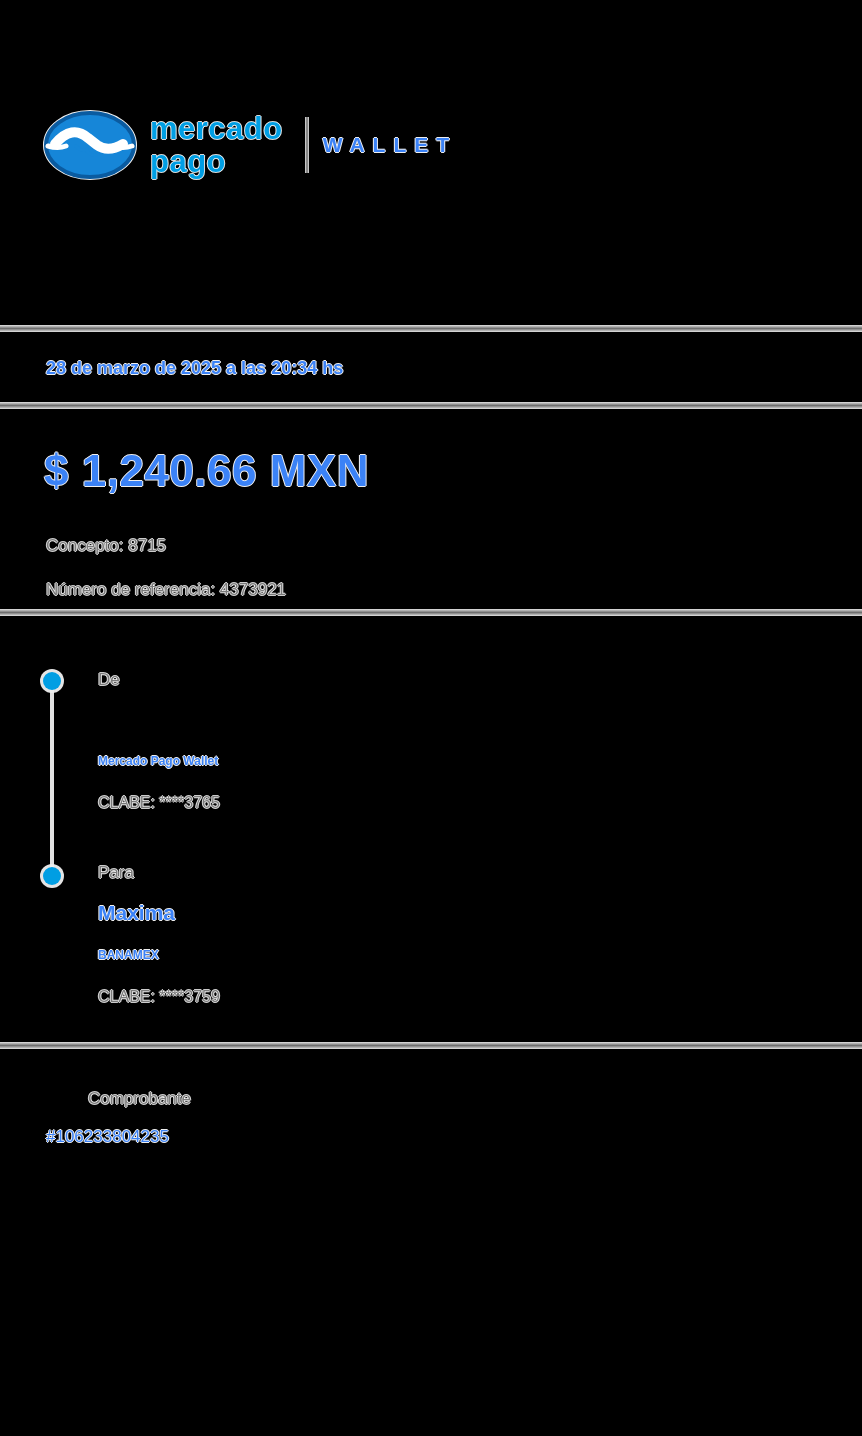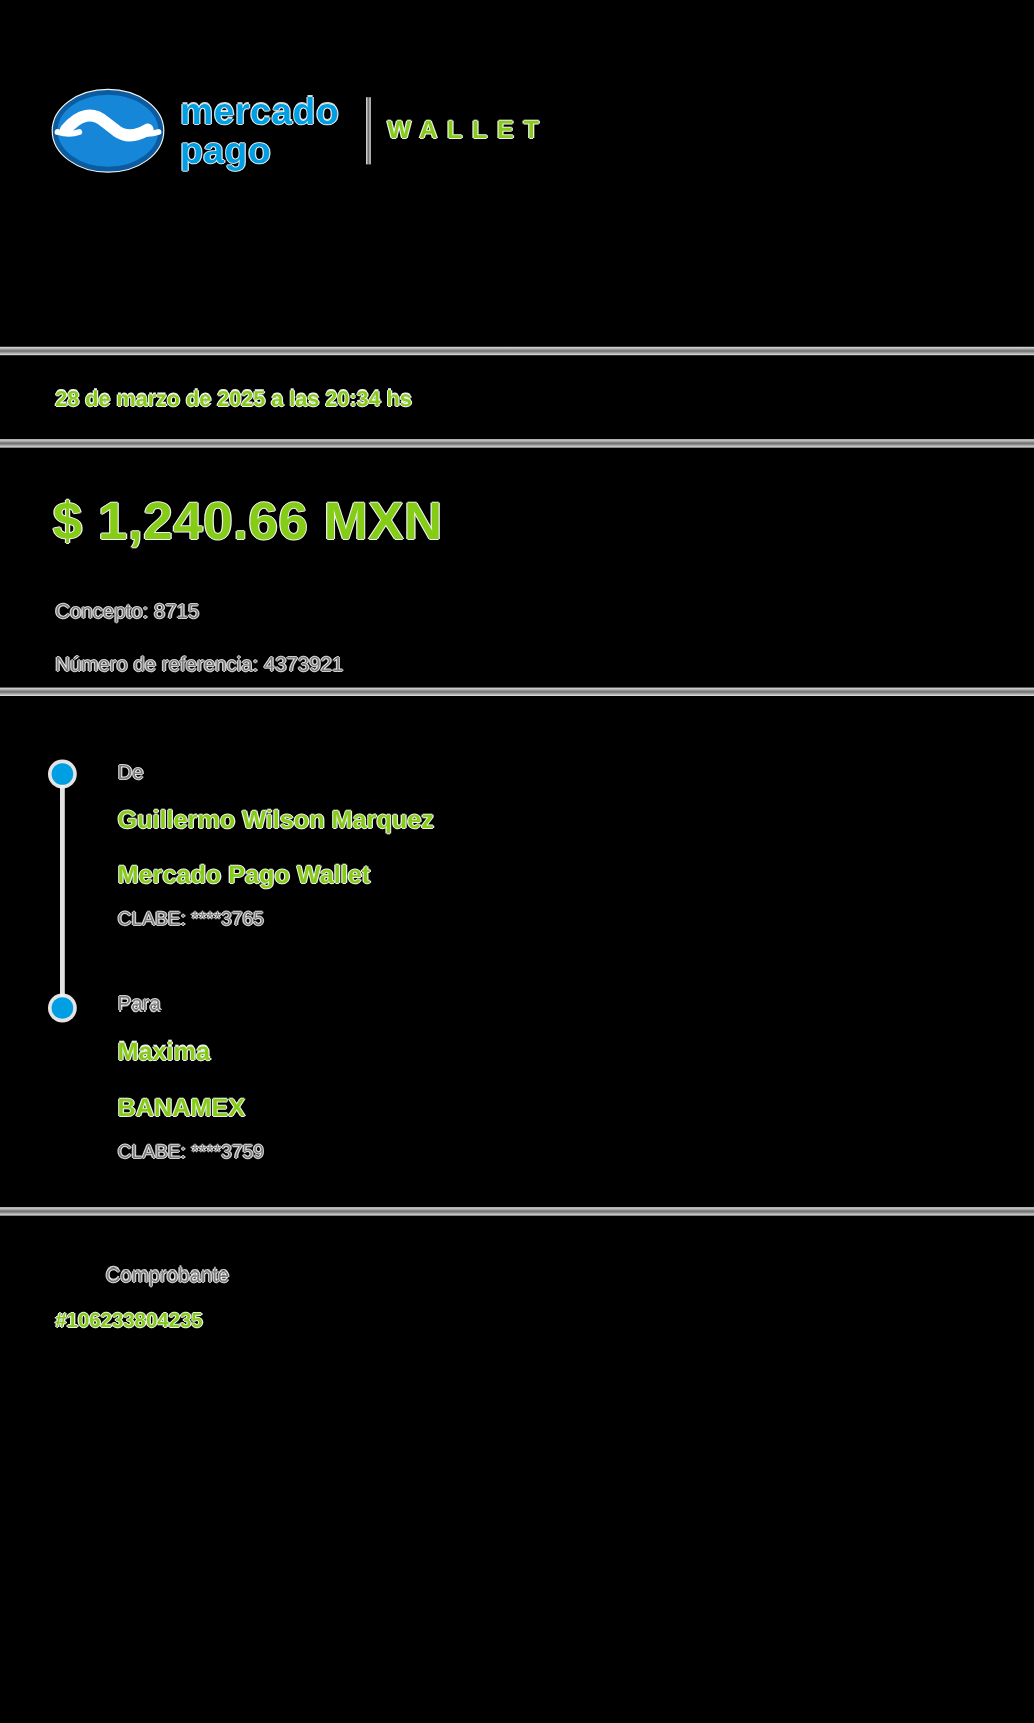--- a/index.html
+++ b/index.html
@@ -11,35 +11,35 @@
   .page {
     position: relative;
     width: 862px;
     height: 1436px;
     background: #000;
     overflow: hidden;
   }
 
   
   .txt-dark {
-    color: #84cc16;
+    color: #3b82f6;
     text-shadow: -1px 0 0 #efefef, 1px 0 0 #efefef, 0 -1px 0 #efefef, 0 1px 0 #efefef;
   }
   .txt-gray {
     color: #7a7a7a;
     text-shadow: -1px 0 0 rgba(255,255,255,.8), 1px 0 0 rgba(255,255,255,.8),
                   0 -1px 0 rgba(255,255,255,.8), 0 1px 0 rgba(255,255,255,.8);
   }
   .txt-blue {
     color: #009ee3;
     text-shadow: -1px 0 0 rgba(255,255,255,.85), 1px 0 0 rgba(255,255,255,.85),
                   0 -1px 0 rgba(255,255,255,.85), 0 1px 0 rgba(255,255,255,.85);
   }
 
-  .abs { position: absolute; }
+  .abs { position: absolute; margin-top: 36px; }
 
   
   .logo-row {
     left: 42px; top: 72px;
     display: flex; align-items: center;
   }
   .logo-svg { display: block; }
   .wordmark {
     margin-left: 12px;
     font-weight: 700;
@@ -106,30 +106,30 @@
   .dot-to   { left: 43px; top: 831px; }
 
   .party-label { left: 98px; font-size: 17px; }
   .lbl-from { top: 634px; }
   .lbl-to   { top: 827px; }
 
   .party-name { left: 98px; font-size: 21px; font-weight: 700; }
   .name-from { top: 672px; }
   .name-to   { top: 865px; }
 
-  .party-entity { left: 98px; font-size: 21px; font-weight: 600; }
+  .party-entity { left: 98px; font-size: 12px; font-weight: 600; }
   .entity-from { top: 718px; }
   .entity-to   { top: 912px; }
 
   .party-clabe { left: 98px; font-size: 16px; }
   .clabe-from { top: 758px; }
   .clabe-to   { top: 952px; }
 
   .footer-label  { left: 46px; top: 1053px; font-size: 17px; padding-left: 42px; }
-  .footer-number { left: 46px; top: 1091px; font-size: 17px; font-weight: 700; }
+  .footer-number { left: 46px; top: 1091px; font-size: 17px; font-weight: 400; }
 </style>
 </head>
 <body>
 
 <div class="page">
 
   <div class="abs logo-row">
     <span>
       <svg class="logo-svg" width="96" height="74" viewBox="0 0 96 74" aria-hidden="true">
         <ellipse cx="48" cy="37" rx="46" ry="34" fill="none" stroke="#f0f0f0" stroke-width="2"></ellipse>
@@ -158,21 +158,20 @@
   <div class="abs concept txt-gray">Concepto: 8715</div>
   <div class="abs reference txt-gray">Número de referencia: 4373921</div>
 
   <div class="abs divider div3"></div>
 
   <div class="abs timeline-line"></div>
   <div class="abs timeline-dot dot-from"></div>
   <div class="abs timeline-dot dot-to"></div>
 
   <div class="abs party-label lbl-from txt-gray">De</div>
-  <div class="abs party-name name-from txt-dark">Guillermo Wilson Marquez</div>
   <div class="abs party-entity entity-from txt-dark">Mercado Pago Wallet</div>
   <div class="abs party-clabe clabe-from txt-gray">CLABE: ****3765</div>
 
   <div class="abs party-label lbl-to txt-gray">Para</div>
   <div class="abs party-name name-to txt-dark">Maxima</div>
   <div class="abs party-entity entity-to txt-dark">BANAMEX</div>
   <div class="abs party-clabe clabe-to txt-gray">CLABE: ****3759</div>
 
   <div class="abs divider div4"></div>
 

